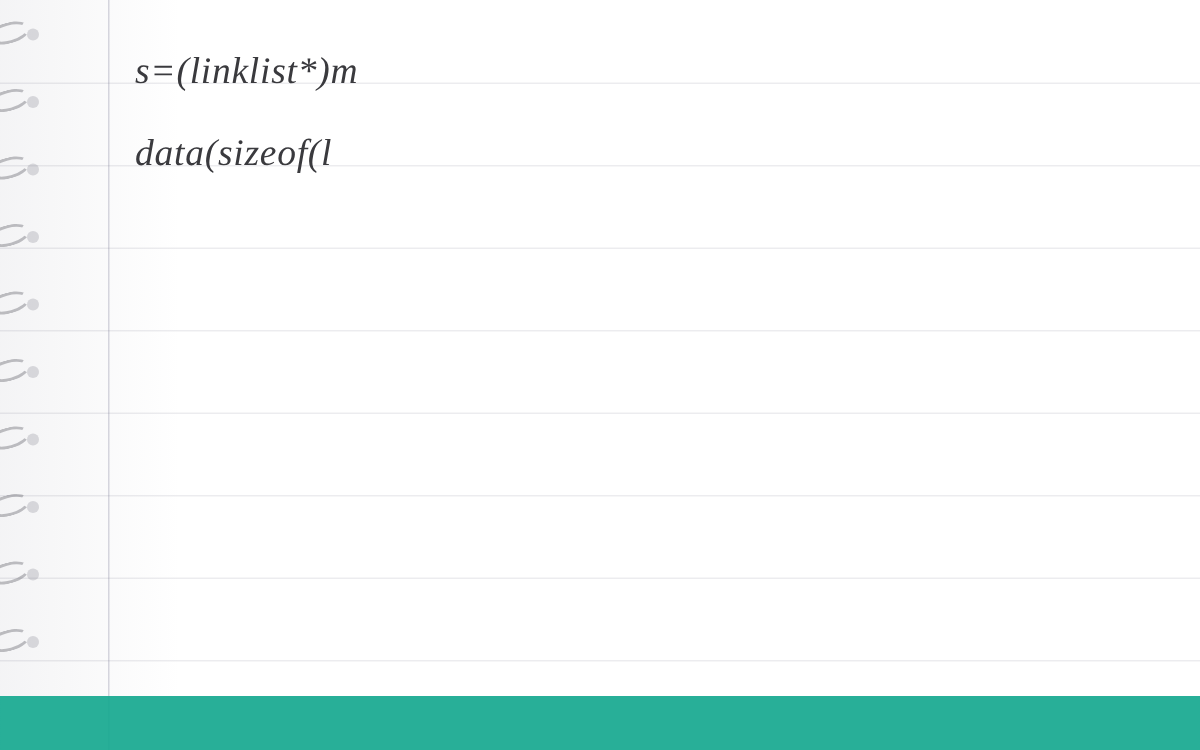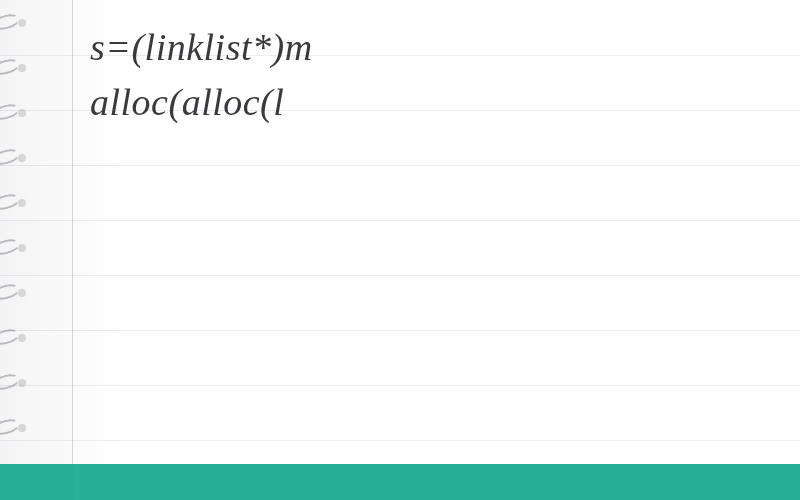--- a/index.html
+++ b/index.html
@@ -72,21 +72,21 @@
       width: 8px;
       height: 8px;
       background: rgba(120,120,130,0.25);
       border-radius: 50%;
     }
     .text-content {
       position: absolute;
       top: 20px;
       left: 90px;
       right: 30px;
-      font-size: 38px;
+      font-size: 25px;
       line-height: 55px;
       color: #3a3a3e;
       letter-spacing: 0.5px;
     }
     .text-line {
       display: block;
       white-space: nowrap;
     }
     .footer {
       position: absolute;
@@ -133,16 +133,16 @@
   <div class="spiral-ring" style="top:330px"></div>
     <div class="hole" style="top:334px"></div>
   <div class="spiral-ring" style="top:375px"></div>
     <div class="hole" style="top:379px"></div>
   <div class="spiral-ring" style="top:420px"></div>
     <div class="hole" style="top:424px"></div>
 </div>
 
 <div class="text-content">
   <span class="text-line">s=(linklist*)m</span>
-  <span class="text-line">alloc(alloc(l</span>
+  <span class="text-line">data(sizeof(l</span>
 </div>
 
 <div class="footer"></div>
 
 </body></html>

